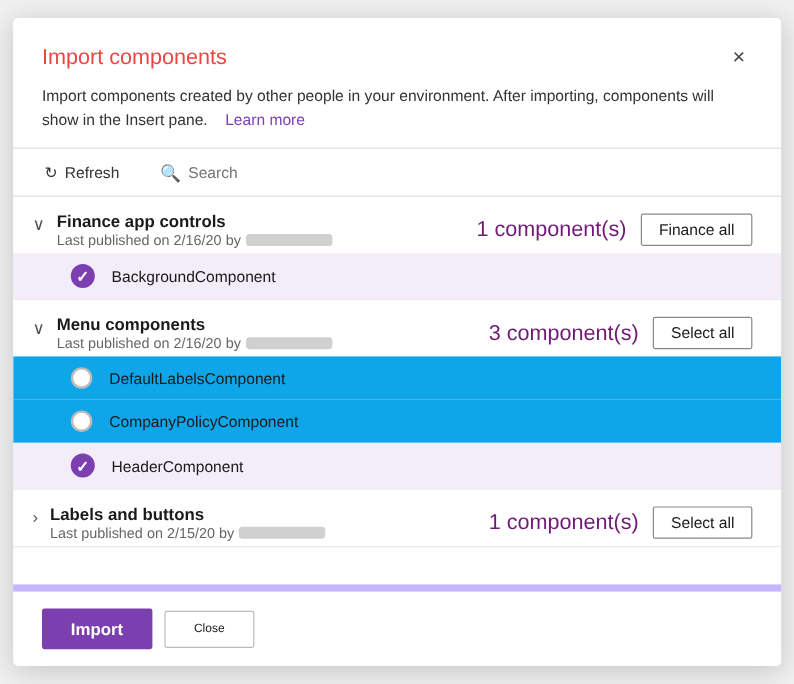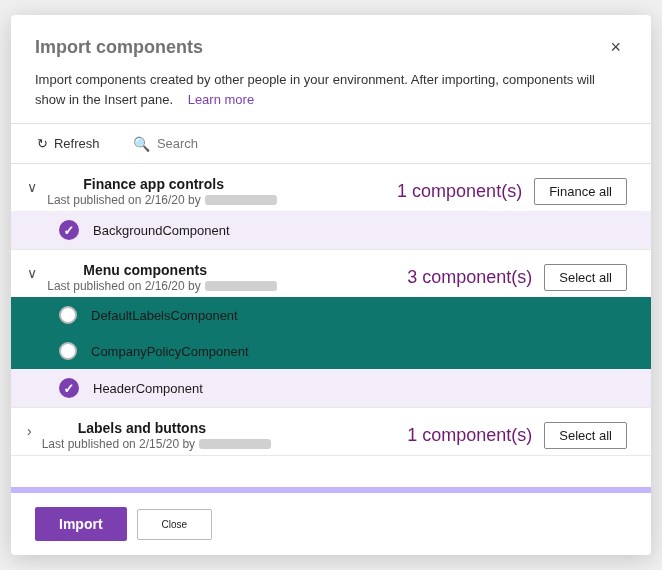--- a/index.html
+++ b/index.html
@@ -22,22 +22,22 @@
       position: relative;
     }
     .dialog-header {
       display: flex;
       align-items: center;
       justify-content: space-between;
       padding: 20px 24px 10px 24px;
     }
     .dialog-title {
       font-size: 18px;
-      font-weight: 700;
-      color: #737373;
+      font-weight: 400;
+      color: #ef4444;
     }
     .close-btn {
       background: none;
       border: none;
       cursor: pointer;
       font-size: 18px;
       color: #444;
       padding: 2px 6px;
       border-radius: 2px;
     }
@@ -113,21 +113,20 @@
       padding: 2px 2px 0 0;
       color: #555;
       font-size: 14px;
       margin-top: 1px;
     }
     .group-info {}
     .group-name {
       font-size: 14px;
       font-weight: 600;
       color: #1a1a1a;
-      margin-left: 36px;
     }
     .group-meta {
       font-size: 12px;
       color: #666;
       margin-top: 1px;
       display: flex;
       align-items: center;
       gap: 4px;
     }
     .author-blur {
@@ -155,21 +154,21 @@
       color: #1a1a1a;
       padding: 5px 14px;
       border-radius: 2px;
       white-space: nowrap;
     }
     .component-item {
       display: flex;
       align-items: center;
       padding: 9px 24px 9px 48px;
       gap: 14px;
-      background: #0f766e;
+      background: #0ea5e9;
     }
     .component-item.selected {
       background: #f3edf9;
     }
     .radio-circle {
       width: 18px;
       height: 18px;
       border-radius: 50%;
       border: 2px solid #bbb;
       background: #fff;

